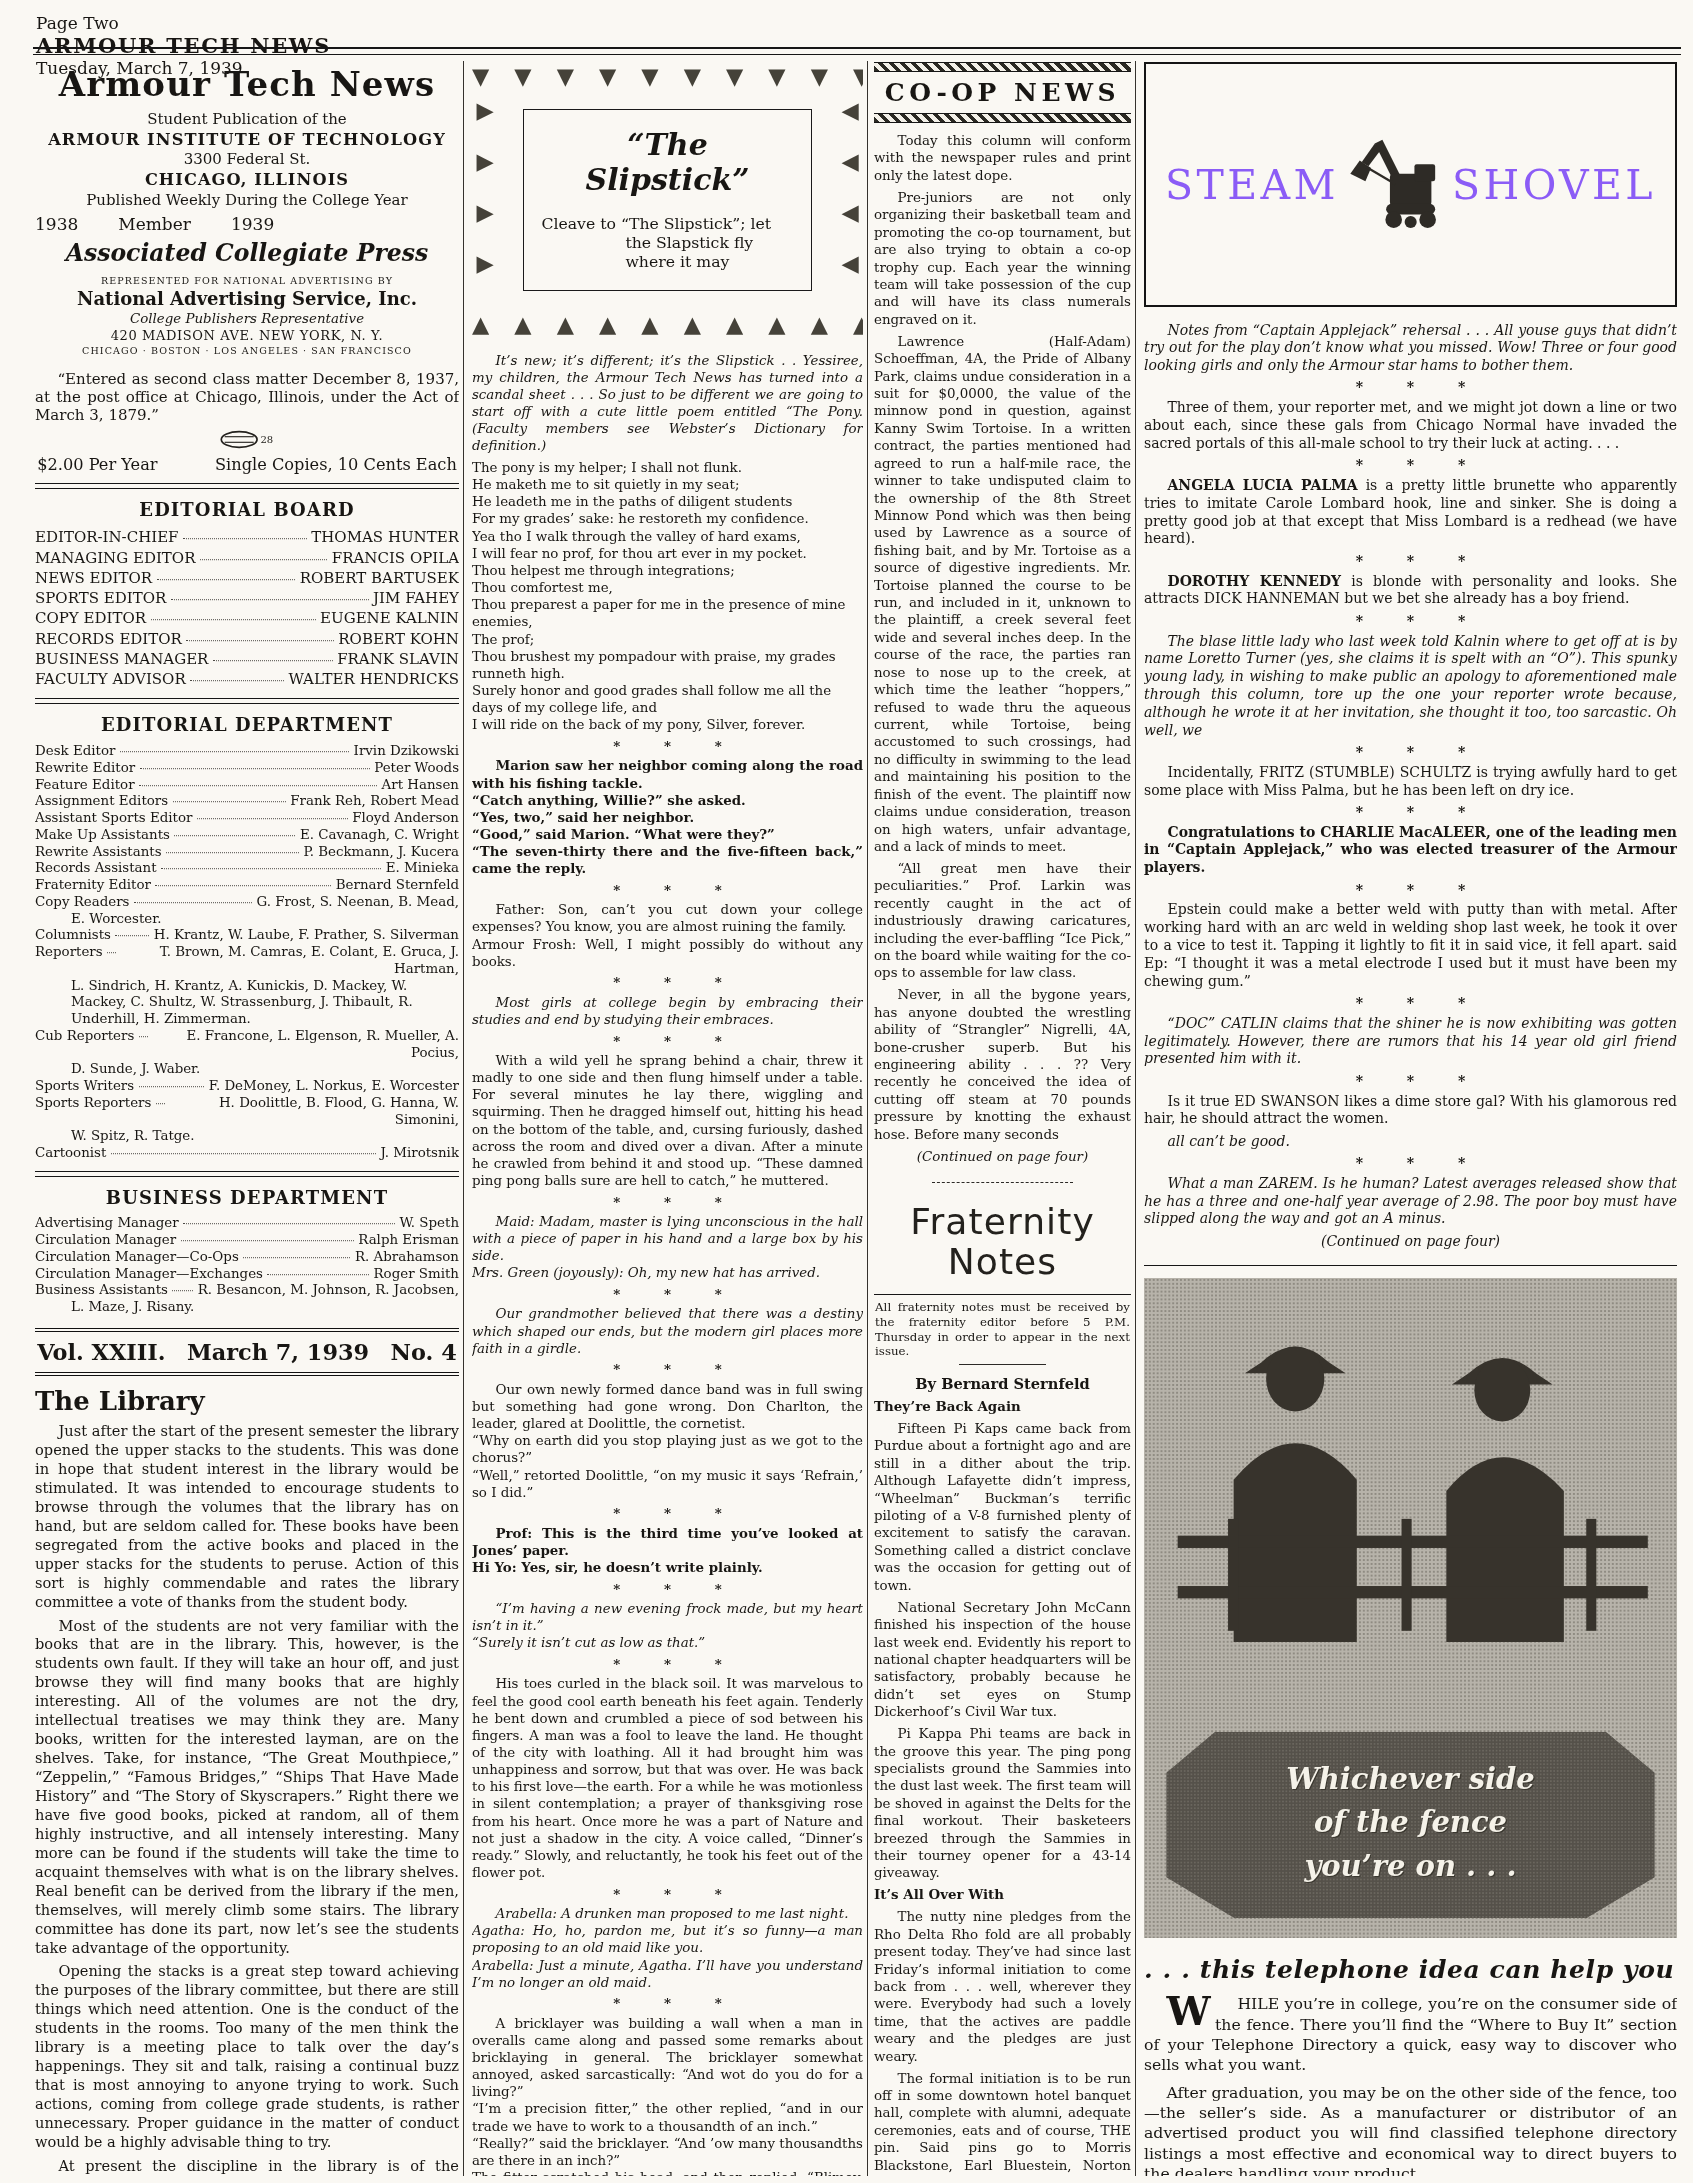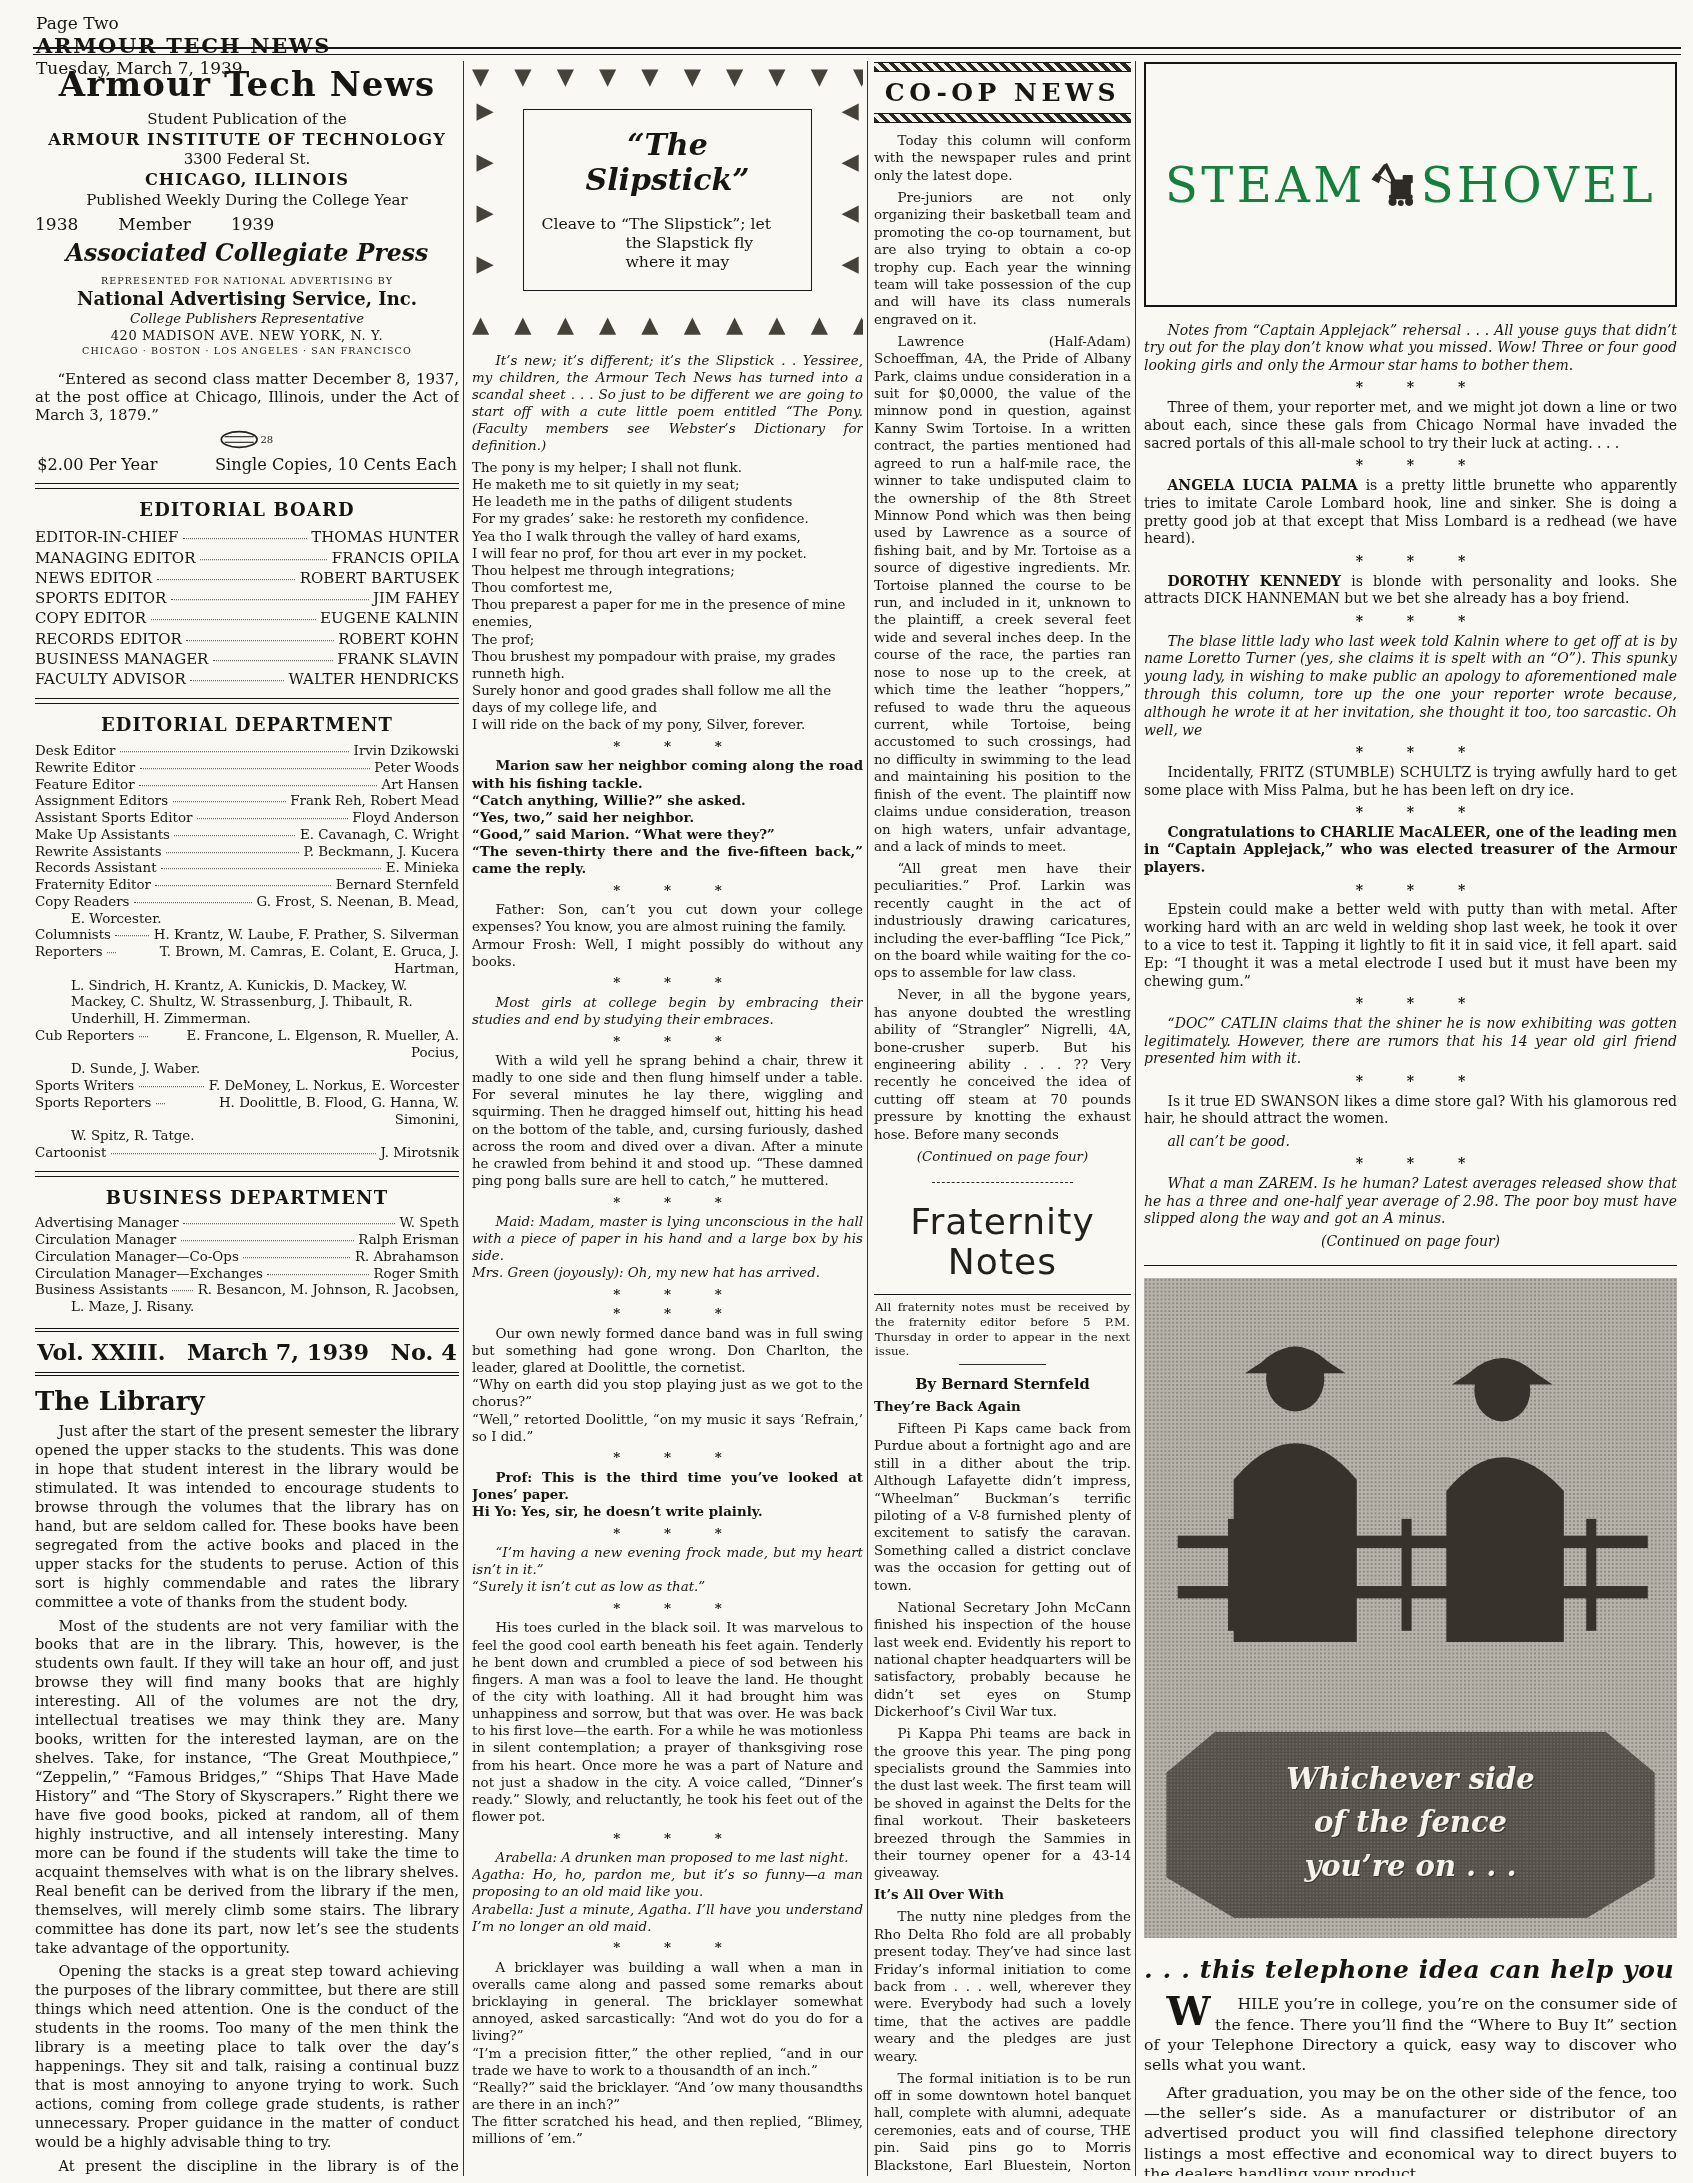--- a/index.html
+++ b/index.html
@@ -86,21 +86,21 @@
   
   .frat-head{margin:17px 0 5.6px;}
   .frat-dash{width:55%;margin:0 auto 19px;border-top:1.7px dashed #2c2a26;}
   .frat-title{text-align:center;font-family:"DejaVu Sans",sans-serif;font-weight:normal;font-size:36px;line-height:1.1;color:#23211d;letter-spacing:1.1px;}
   .frat-notice{border-top:1.7px solid #161616;margin-top:12.3px;padding:5.6px 1.1px 4.5px;font-size:11.8px;line-height:1.25;text-align:justify;}
   .frat-notice-rule{width:34%;margin:0 auto 10px;border-top:1.1px solid #2c2a26;}
   .fraternity .blk{font-size:13.4px;line-height:1.3;}
   .fraternity .byline{font-size:14.6px;}
   
   .steam-box{display:flex;align-items:center;justify-content:space-between;border:2.2px solid #141414;height:241px;padding:0 19px;margin:1.1px 0 14.6px;}
-  .steam-word{font-size:48px;letter-spacing:3.4px;color:#15803d;}
+  .steam-word{font-size:41px;letter-spacing:3.4px;color:#8b5cf6;}
   .steam .blk{font-size:14px;line-height:1.27;}
   
   .ad{margin-top:14.6px;border-top:1.7px solid #161616;padding-top:12.3px;}
   .ad-photo{position:relative;height:660px;background-color:#b7b3aa;
             background-image:radial-gradient(#8f8b82 0.7px,transparent 0.7px);background-size:3.9px 3.9px;}
   .ad-photo svg{position:absolute;top:17px;left:0;}
   .fence-band{position:absolute;left:22.4px;right:22.4px;bottom:20px;padding:26px 11.2px 30px;
               background-color:#55514a;background-image:radial-gradient(#6a665e 0.8px,transparent 0.8px);background-size:3.4px 3.4px;
               clip-path:polygon(10% 0,90% 0,100% 22%,100% 78%,86% 100%,14% 100%,0 78%,0 22%);
               text-align:center;}
@@ -509,20 +509,21 @@
 
   <p class="blk n"><b class="lead"></b><span>With a wild yell he sprang behind a chair, threw it madly to one side and then flung himself under a table. For several minutes he lay there, wiggling and squirming.  Then he dragged himself out, hitting his head on the bottom of the table, and, cursing furiously, dashed across the room and dived over a divan.  After a minute he crawled from behind it and stood up.  “These damned ping pong balls sure are hell to catch,” he muttered.</span></p>
 
   <p class="blk stars"><b class="lead"></b><span>* * *</span></p>
 
   <p class="blk i"><b class="lead"></b><span>Maid: Madam, master is lying unconscious in the hall with a piece of paper in his hand and a large box by his side.
 Mrs. Green (joyously): Oh, my new hat has arrived.</span></p>
 
   <p class="blk stars"><b class="lead"></b><span>* * *</span></p>
 
+  <p class="blk i"><b class="lead"></b><span>Our grandmother believed that there was a destiny which shaped our ends, but the modern girl places more faith in a girdle.</span></p>
 
   <p class="blk stars"><b class="lead"></b><span>* * *</span></p>
 
   <p class="blk n"><b class="lead"></b><span>Our own newly formed dance band was in full swing but something had gone wrong.  Don Charlton, the leader, glared at Doolittle, the cornetist.
 “Why on earth did you stop playing just as we got to the chorus?”
 “Well,” retorted Doolittle, “on my music it says ‘Refrain,’ so I did.”</span></p>
 
   <p class="blk stars"><b class="lead"></b><span>* * *</span></p>
 
   <p class="blk bold"><b class="lead"></b><span>Prof: This is the third time you’ve looked at Jones’ paper.

